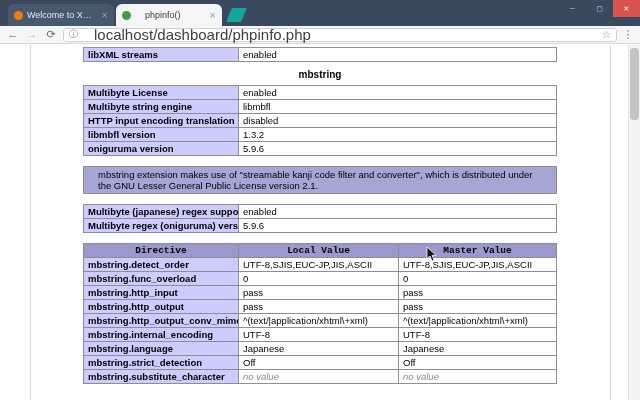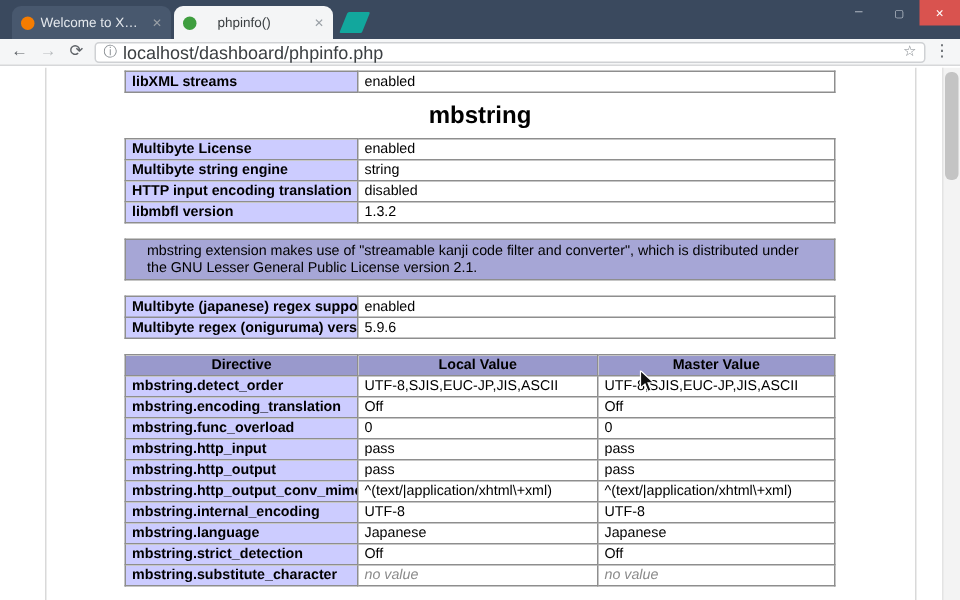--- a/index.html
+++ b/index.html
@@ -28,45 +28,45 @@
 
   
   .toolbar { position:absolute; top:26px; left:0; right:0; height:18px;
              background:#f5f6f7; border-bottom:1px solid #d7d8da;
              display:flex; align-items:center; padding:0 6px; gap:5px; }
   .nav-ico { font-size:11px; line-height:1; color:#5f6368; width:14px; text-align:center; }
   .nav-ico.disabled { color:#b9bcbf; }
   .urlbar { flex:1; height:14px; background:#fff; border:1px solid #cfd1d4;
             border-radius:3px; display:flex; align-items:center; padding:0 5px; gap:4px; }
   .info-ico { color:#80868b; font-size:9px; line-height:1; }
-  .url-text { flex:1; font-size:12px; color:#3c4043; white-space:nowrap; overflow:hidden; }
+  .url-text { flex:1; font-size:15px; color:#3c4043; white-space:nowrap; overflow:hidden;margin-left:12px; }
   .star-ico { color:#80868b; font-size:10px; line-height:1; }
   .menu-ico { color:#5f6368; font-size:11px; line-height:1; width:12px; text-align:center; }
 
   
   .content { position:absolute; top:45px; left:0; right:0; bottom:0; background:#fff; overflow:hidden; }
   .guide { position:absolute; top:0; bottom:0; width:1px; background:#d9d9d9; }
   .guide.left { left:30px; } .guide.right { right:29px; }
 
   .scrollbar { position:absolute; top:0; right:0; bottom:0; width:12px;
                background:#f3f3f3; border-left:1px solid #e3e3e3; }
   .scroll-thumb { position:absolute; top:3px; left:1px; width:9px; height:72px;
                   background:#c4c4c4; border-radius:4px; }
 
   .phpinfo { width:474px; margin:0 auto; padding-top:2px; color:#000; }
   table { width:100%; border-collapse:collapse; table-layout:fixed; }
   td, th { border:1px solid #8e8e8e; font-size:9.5px; line-height:11px;
            padding:1px 4px; white-space:nowrap; overflow:hidden; }
-  th { background:#9999cc; font-weight:bold; text-align:center; }
+  th { background:#9999cc; font-weight:bold; text-align:center;font-family:Liberation Mono, monospace; }
   td.e { background:#ccccff; font-weight:bold; }
   td.v { background:#ffffff; }
   td.nv { font-style:italic; color:#8a8a8a; }
   .notice-cell { background:#a6a6d6; white-space:normal;
                  line-height:11px; padding:2px 14px; }
-  .section-h { font-size:16px; font-weight:bold; text-align:center; margin:7px 0 5px; }
+  .section-h { font-size:10px; font-weight:bold; text-align:center; margin:7px 0 5px; }
   .gap { margin-top:10px; }
   .col-label { width:155px; }
 
   .cursor { position:absolute; left:426px; top:202px; }
 </style>
 </head>
 <body>
 
 <div class="window">
 
@@ -127,29 +127,33 @@
             <col class="col-label">
             <col>
           </colgroup>
         <tbody>
             <tr>
               <td class="e">Multibyte License</td>
               <td class="v">enabled</td>
             </tr>
             <tr>
               <td class="e">Multibyte string engine</td>
-              <td class="v">string</td>
+              <td class="v">libmbfl</td>
             </tr>
             <tr>
               <td class="e">HTTP input encoding translation</td>
               <td class="v">disabled</td>
             </tr>
             <tr>
               <td class="e">libmbfl version</td>
               <td class="v">1.3.2</td>
+            </tr>
+            <tr>
+              <td class="e">oniguruma version</td>
+              <td class="v">5.9.6</td>
             </tr>
           </tbody>
       </table>
 
       <table class="gap">
         <tbody>
           <tr>
               <td class="notice-cell">mbstring extension makes use of "streamable kanji code filter and converter", which is distributed under the GNU Lesser General Public License version 2.1.</td>
             </tr>
         </tbody>
@@ -183,25 +187,20 @@
               <th>Directive</th>
               <th>Local Value</th>
               <th>Master Value</th>
             </tr>
           </thead>
         <tbody>
             <tr>
               <td class="e">mbstring.detect_order</td>
               <td class="v">UTF-8,SJIS,EUC-JP,JIS,ASCII</td>
               <td class="v">UTF-8,SJIS,EUC-JP,JIS,ASCII</td>
-            </tr>
-            <tr>
-              <td class="e">mbstring.encoding_translation</td>
-              <td class="v">Off</td>
-              <td class="v">Off</td>
             </tr>
             <tr>
               <td class="e">mbstring.func_overload</td>
               <td class="v">0</td>
               <td class="v">0</td>
             </tr>
             <tr>
               <td class="e">mbstring.http_input</td>
               <td class="v">pass</td>
               <td class="v">pass</td>

